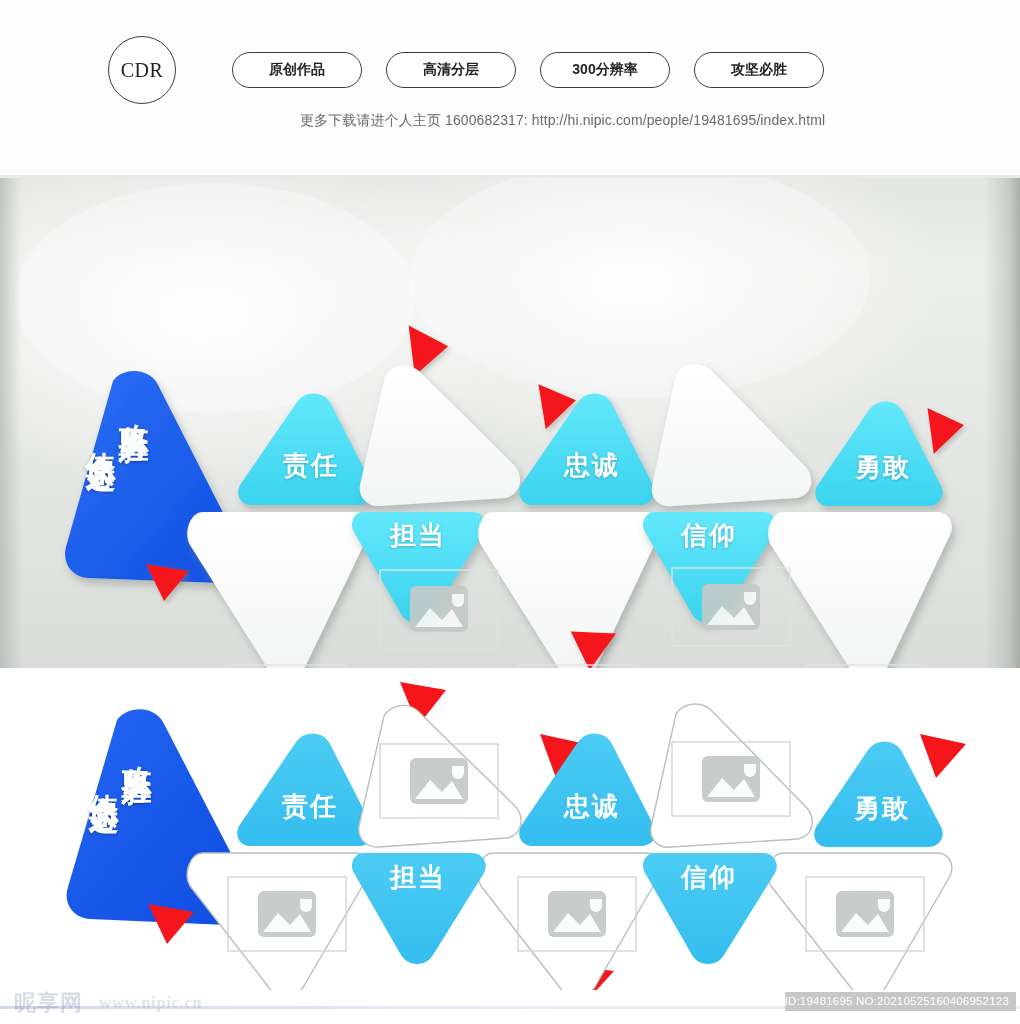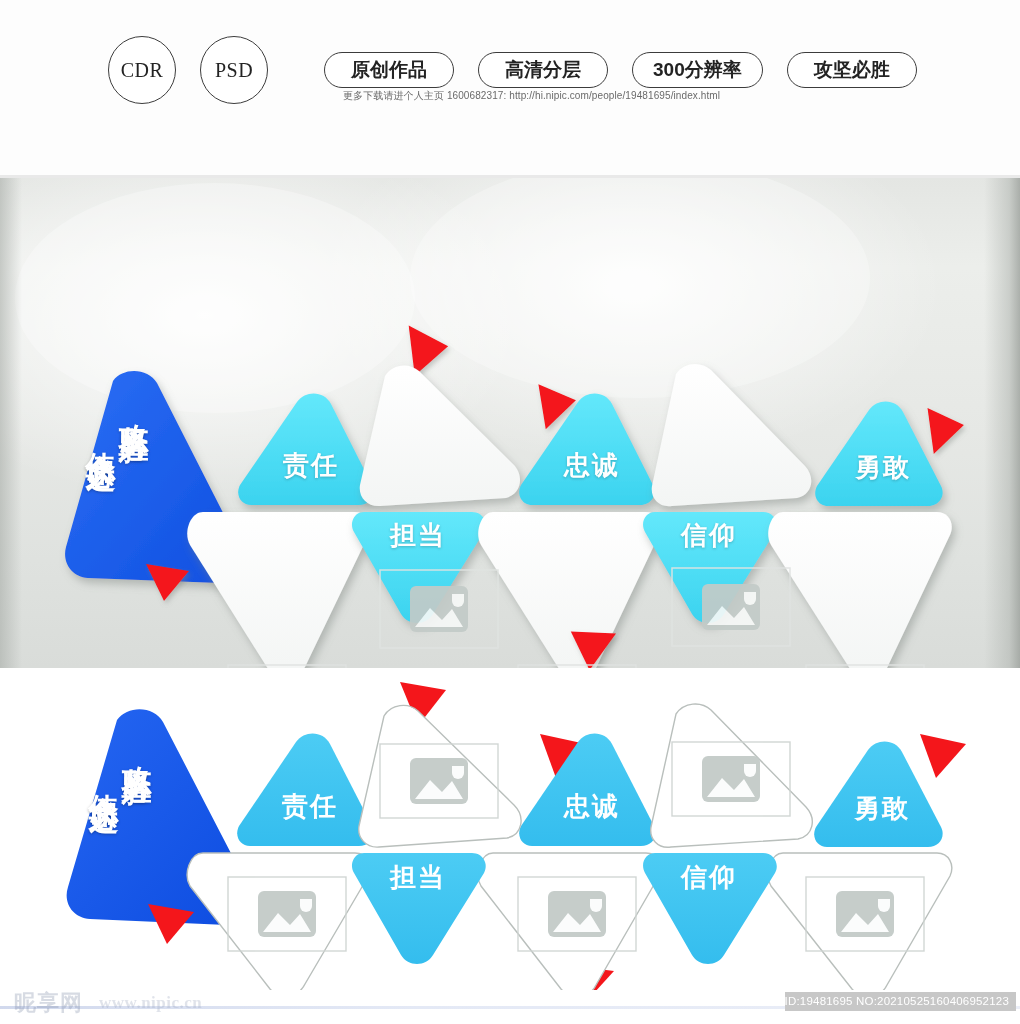--- a/index.html
+++ b/index.html
@@ -26,29 +26,28 @@
     border:1.6px solid #3c3c3c;
     display:flex; align-items:center; justify-content:center;
     font-family:"Liberation Serif","DejaVu Serif",serif;
     font-size:20px; letter-spacing:.5px; color:#232323;
     background:#fff;
   }
   .pill-badge {
     height:36px; min-width:130px; padding:16px 20px;
     border-radius:18px; border:1.6px solid #3c3c3c;
     display:flex; align-items:center; justify-content:center;
-    font-size:19px; color:#232323; background:#fff; font-weight:600;
+    font-size:14px; color:#232323; background:#fff; font-weight:600;
     white-space:nowrap;
   }
   .pill-gap { width:8px; }
   .subtitle {
-    position:absolute; left:300px; top:89px;
-    font-size:10px; color:#6a6a6a; letter-spacing:.1px;
+    position:absolute; left:300px; top:112px;
+    font-size:14px; color:#6a6a6a; letter-spacing:.1px;
     white-space:nowrap;
-    margin-left:43px;
   }
 
   
   .mock-section {
     position:absolute; left:0; top:178px; width:1020px; height:490px;
     overflow:hidden;
     background:
       radial-gradient(ellipse 520px 300px at 20% 28%, rgba(255,255,255,.95) 0%, rgba(255,255,255,0) 62%),
       radial-gradient(ellipse 520px 300px at 62% 22%, rgba(255,255,255,.92) 0%, rgba(255,255,255,0) 60%),
       linear-gradient(180deg,#e4e6e3 0%, #eceeeb 18%, #e6e8e5 52%, #dfe2df 78%, #d9dcd9 100%);
@@ -108,21 +107,20 @@
   }
 </style>
 </head>
 <body>
 
 <div class="page">
 
   <div class="header">
     <div class="badge-row">
       <div class="circle-badge">CDR</div>
-      <div class="circle-badge">PSD</div>
       <div class="pill-gap"></div>
       <div class="pill-badge">原创作品</div>
       <div class="pill-badge">高清分层</div>
       <div class="pill-badge">300分辨率</div>
       <div class="pill-badge">攻坚必胜</div>
     </div>
     <div class="subtitle">更多下载请进个人主页 1600682317: http://hi.nipic.com/people/19481695/index.html</div>
   </div>
 
   <div class="mock-section">

